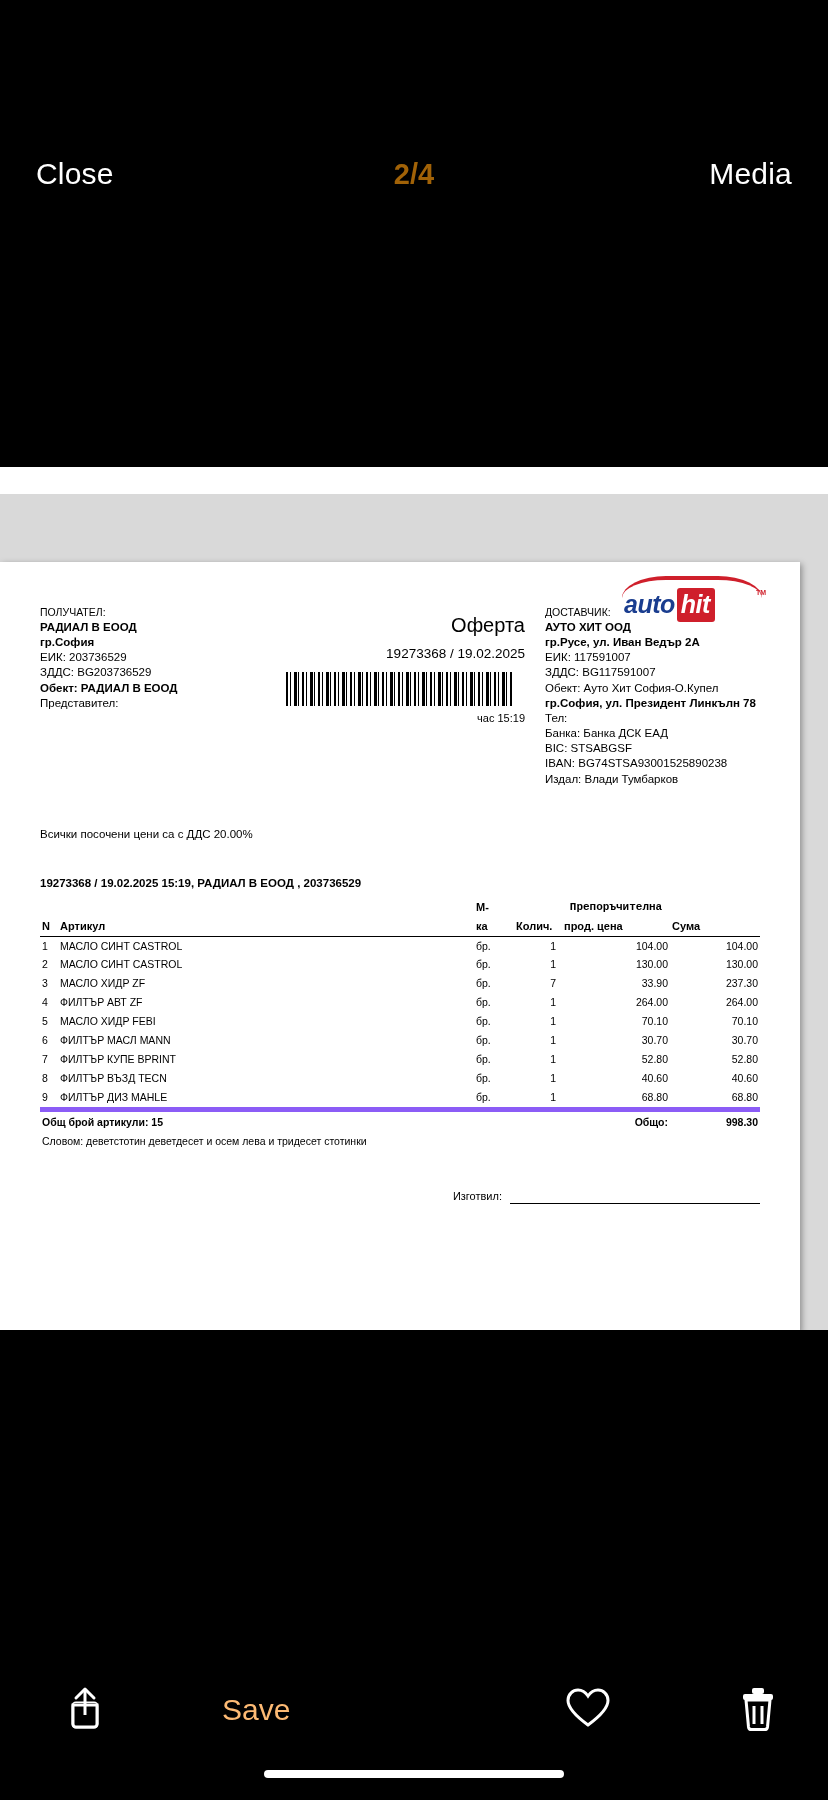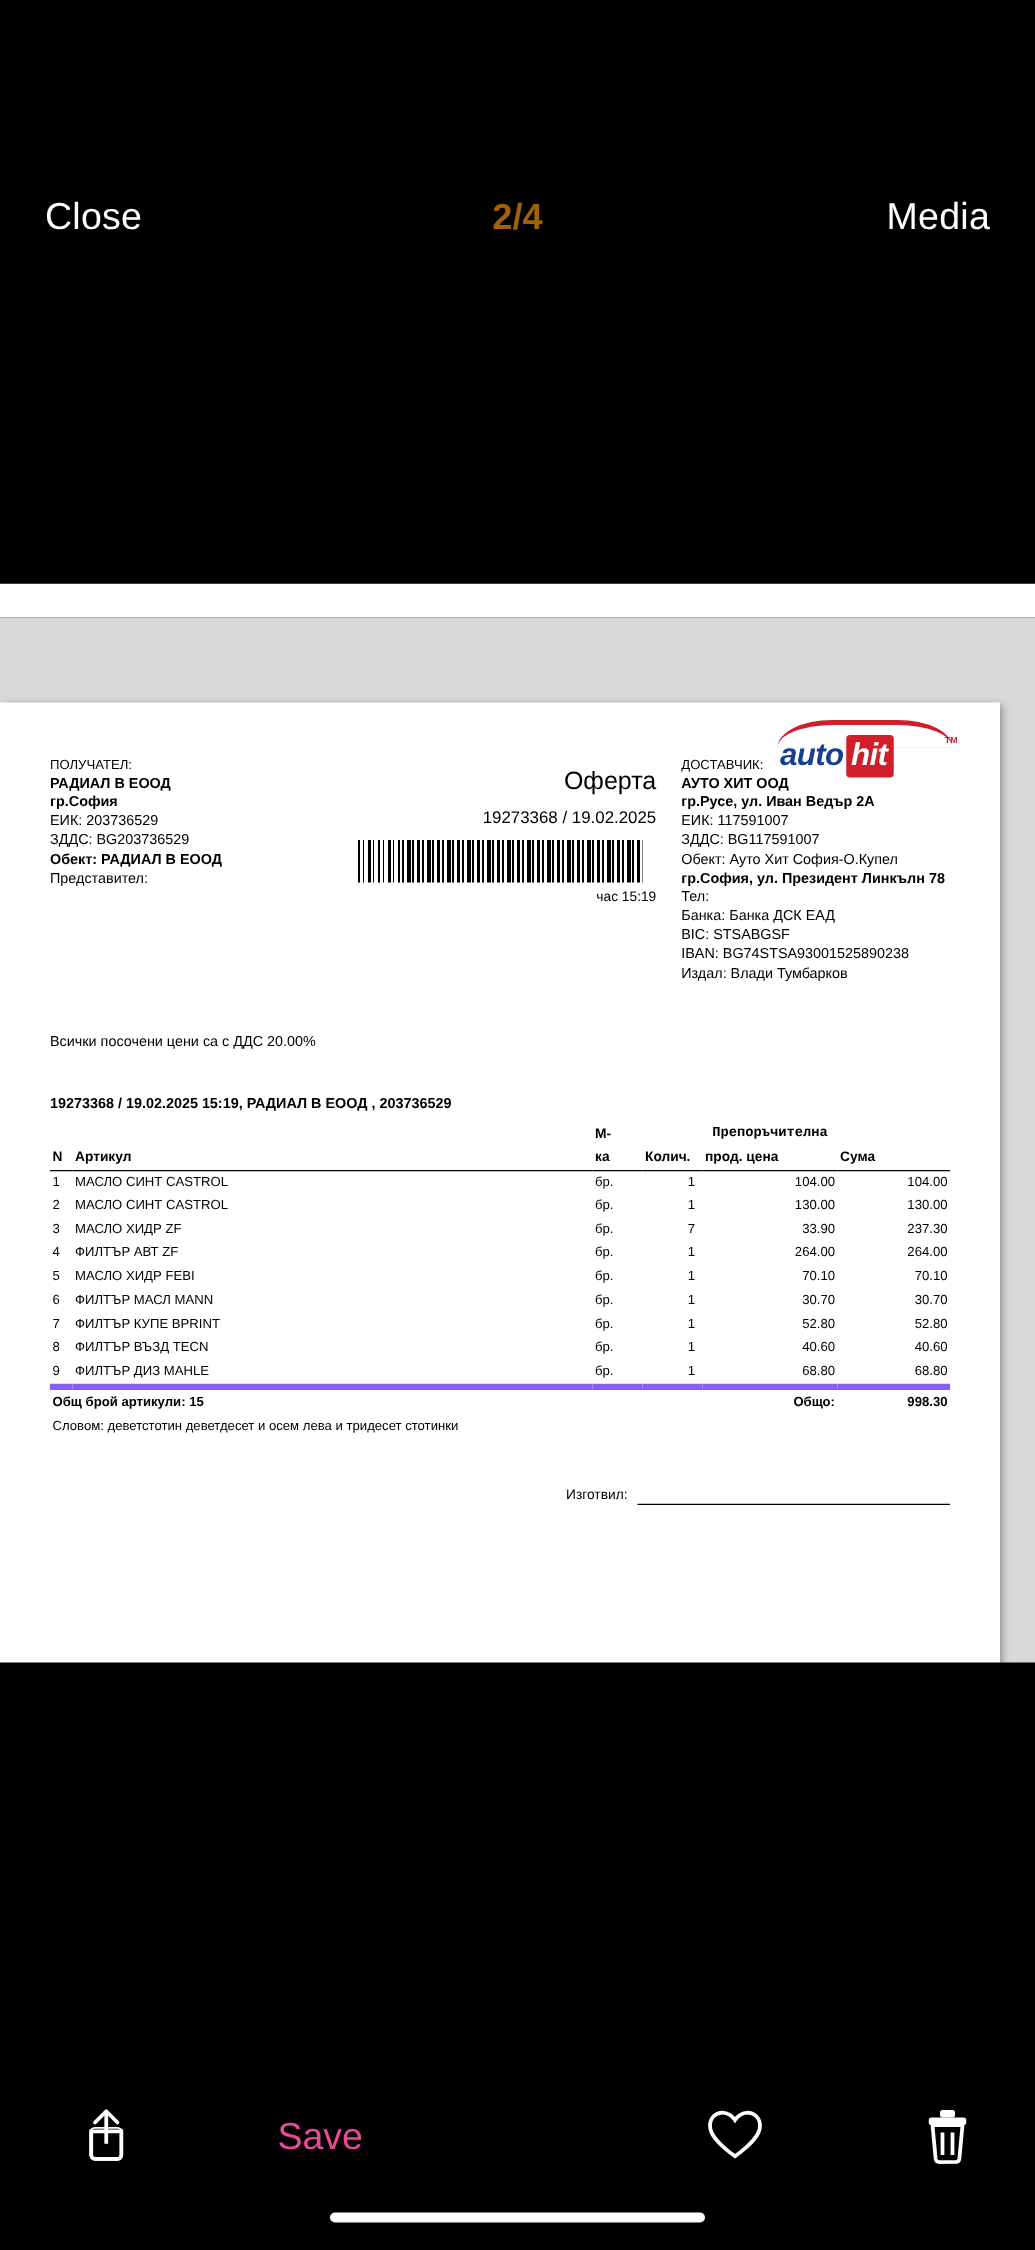--- a/index.html
+++ b/index.html
@@ -226,21 +226,21 @@
     top: 345px;
     height: 70px;
     display: flex;
     align-items: center;
     color: #fff;
   }
   .tb-share { width: 170px; display: flex; justify-content: center; }
   .tb-save { flex: 1; display: flex; justify-content: flex-start; padding-left: 52px;}
   .tb-heart { width: 200px; display: flex; justify-content: center; }
   .tb-trash { width: 140px; display: flex; justify-content: center; }
-  .save-label { font-size: 30px; color: #ec4899; }
+  .save-label { font-size: 30px; color: #fdba74; }
   .home-indicator {
     position: absolute;
     bottom: 22px;
     left: 50%;
     transform: translateX(-50%);
     width: 300px;
     height: 8px;
     border-radius: 4px;
     background: #fff;
   }

